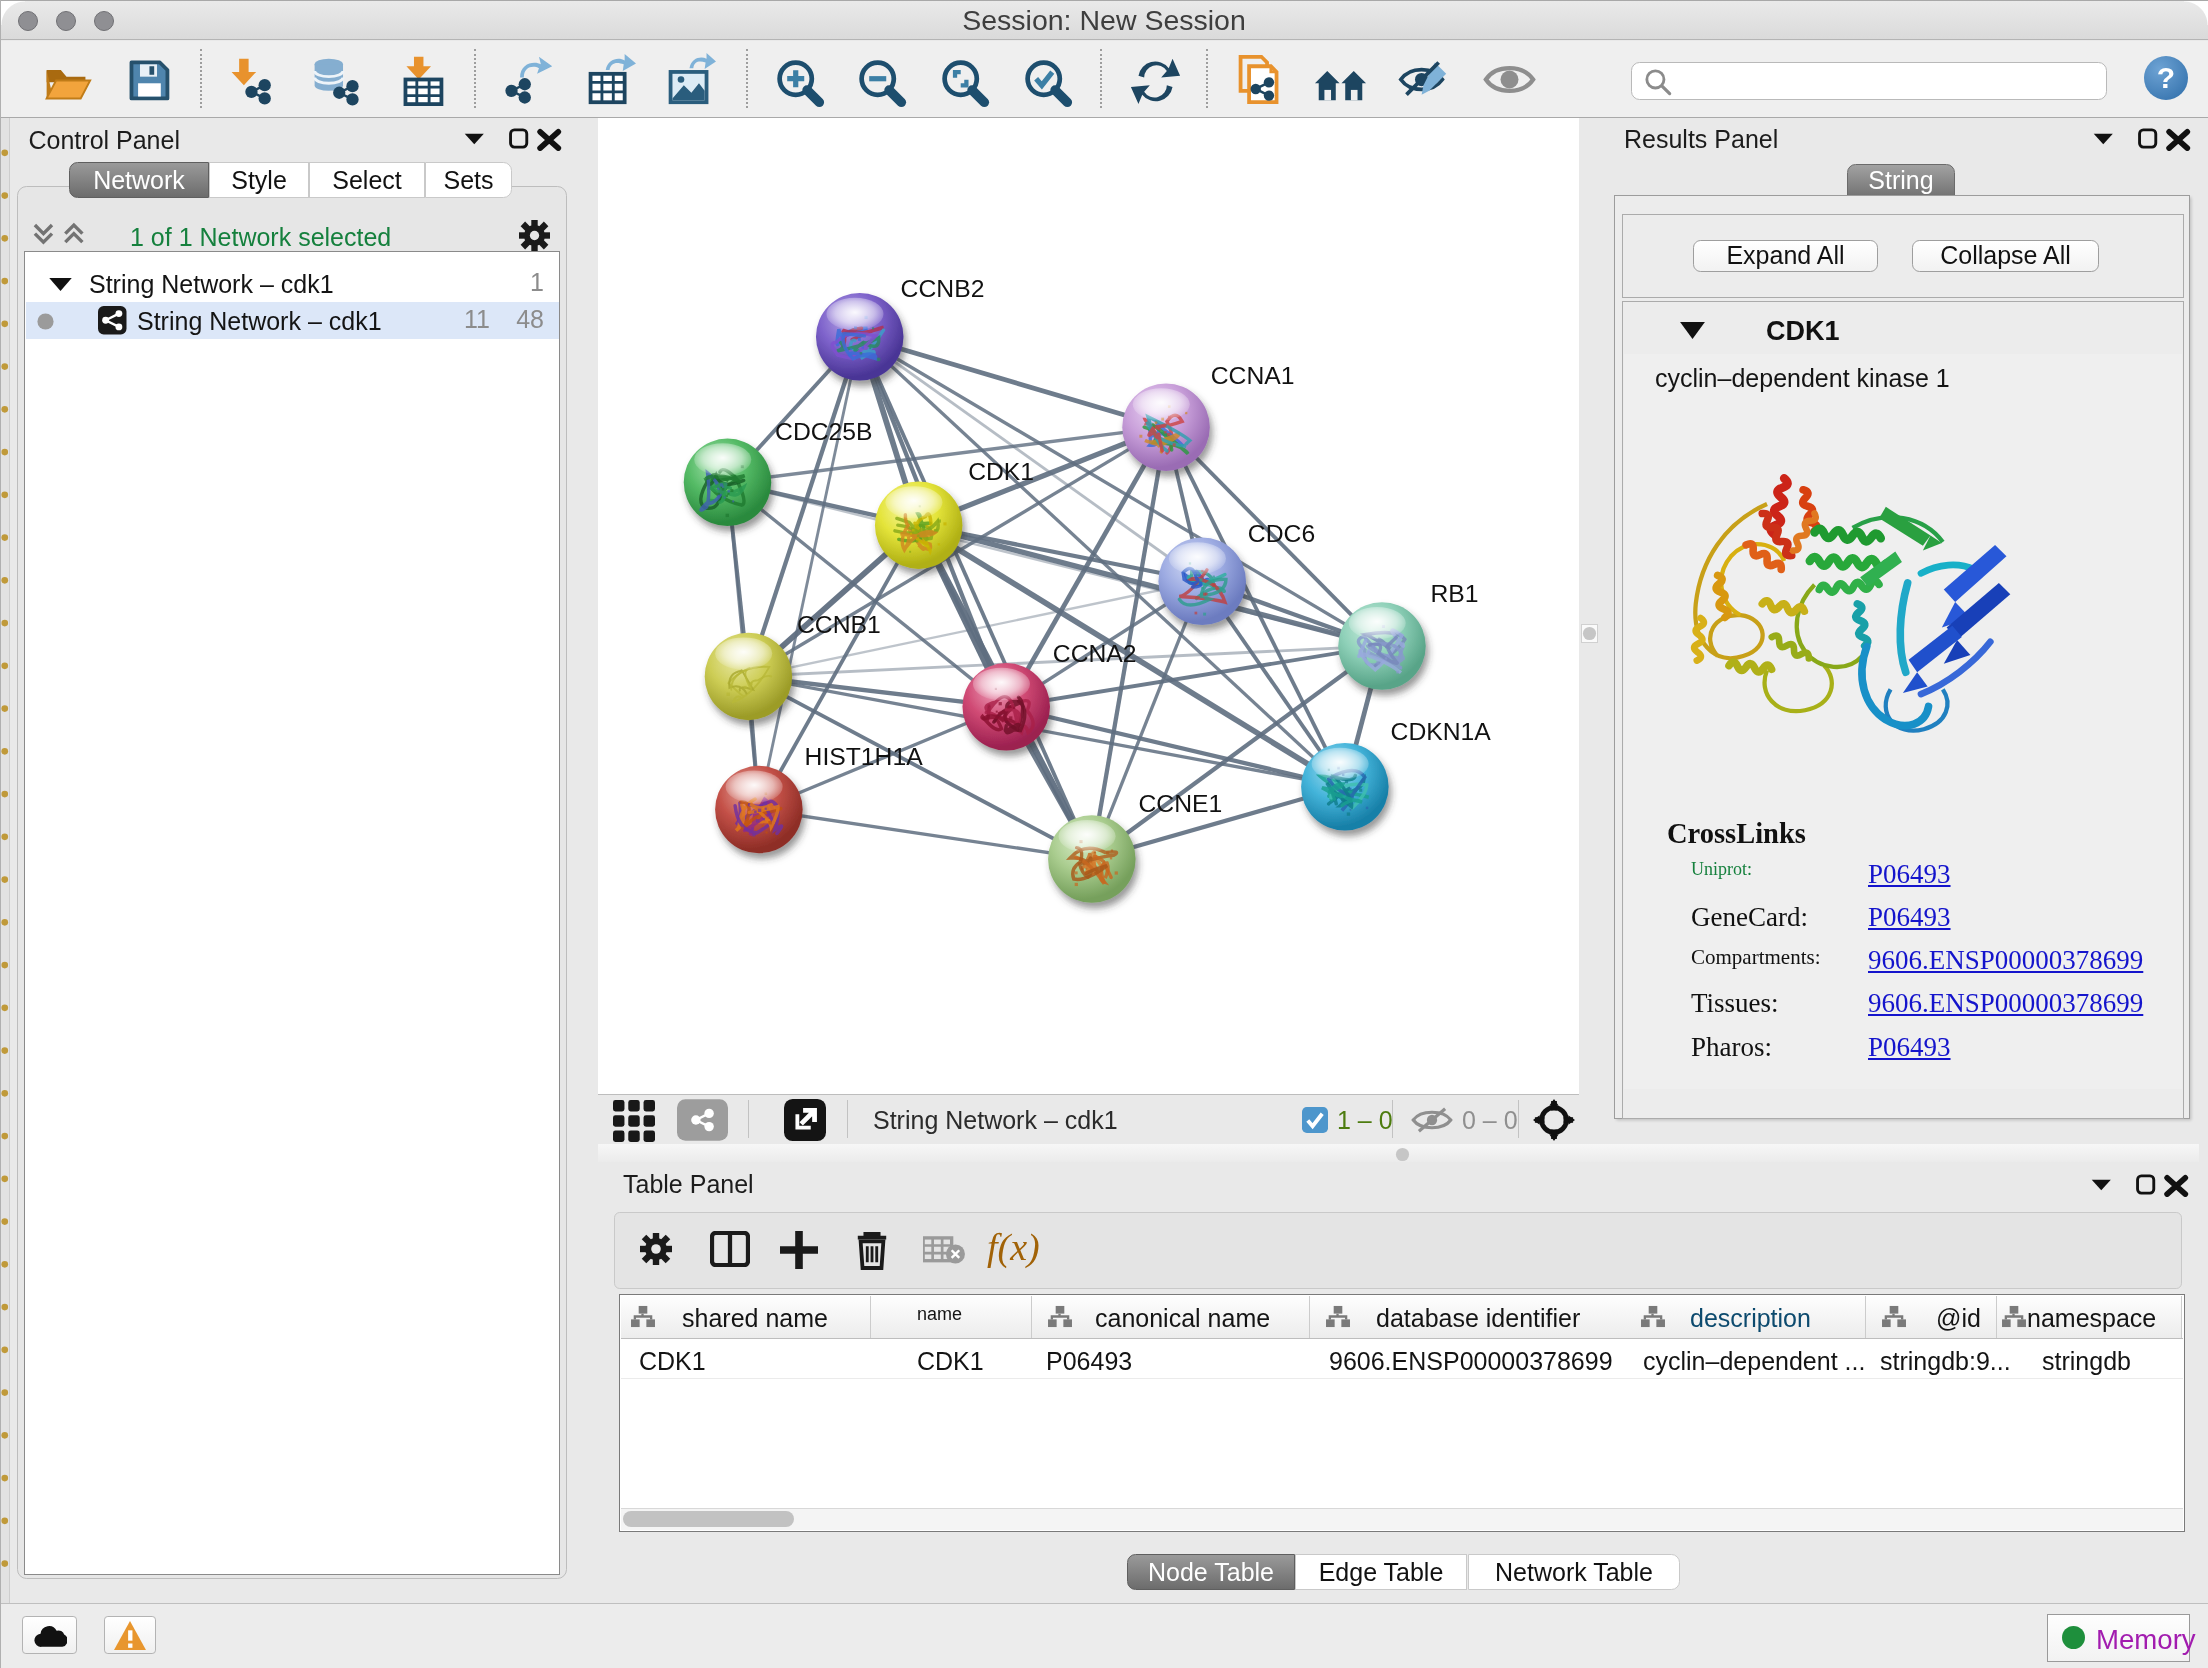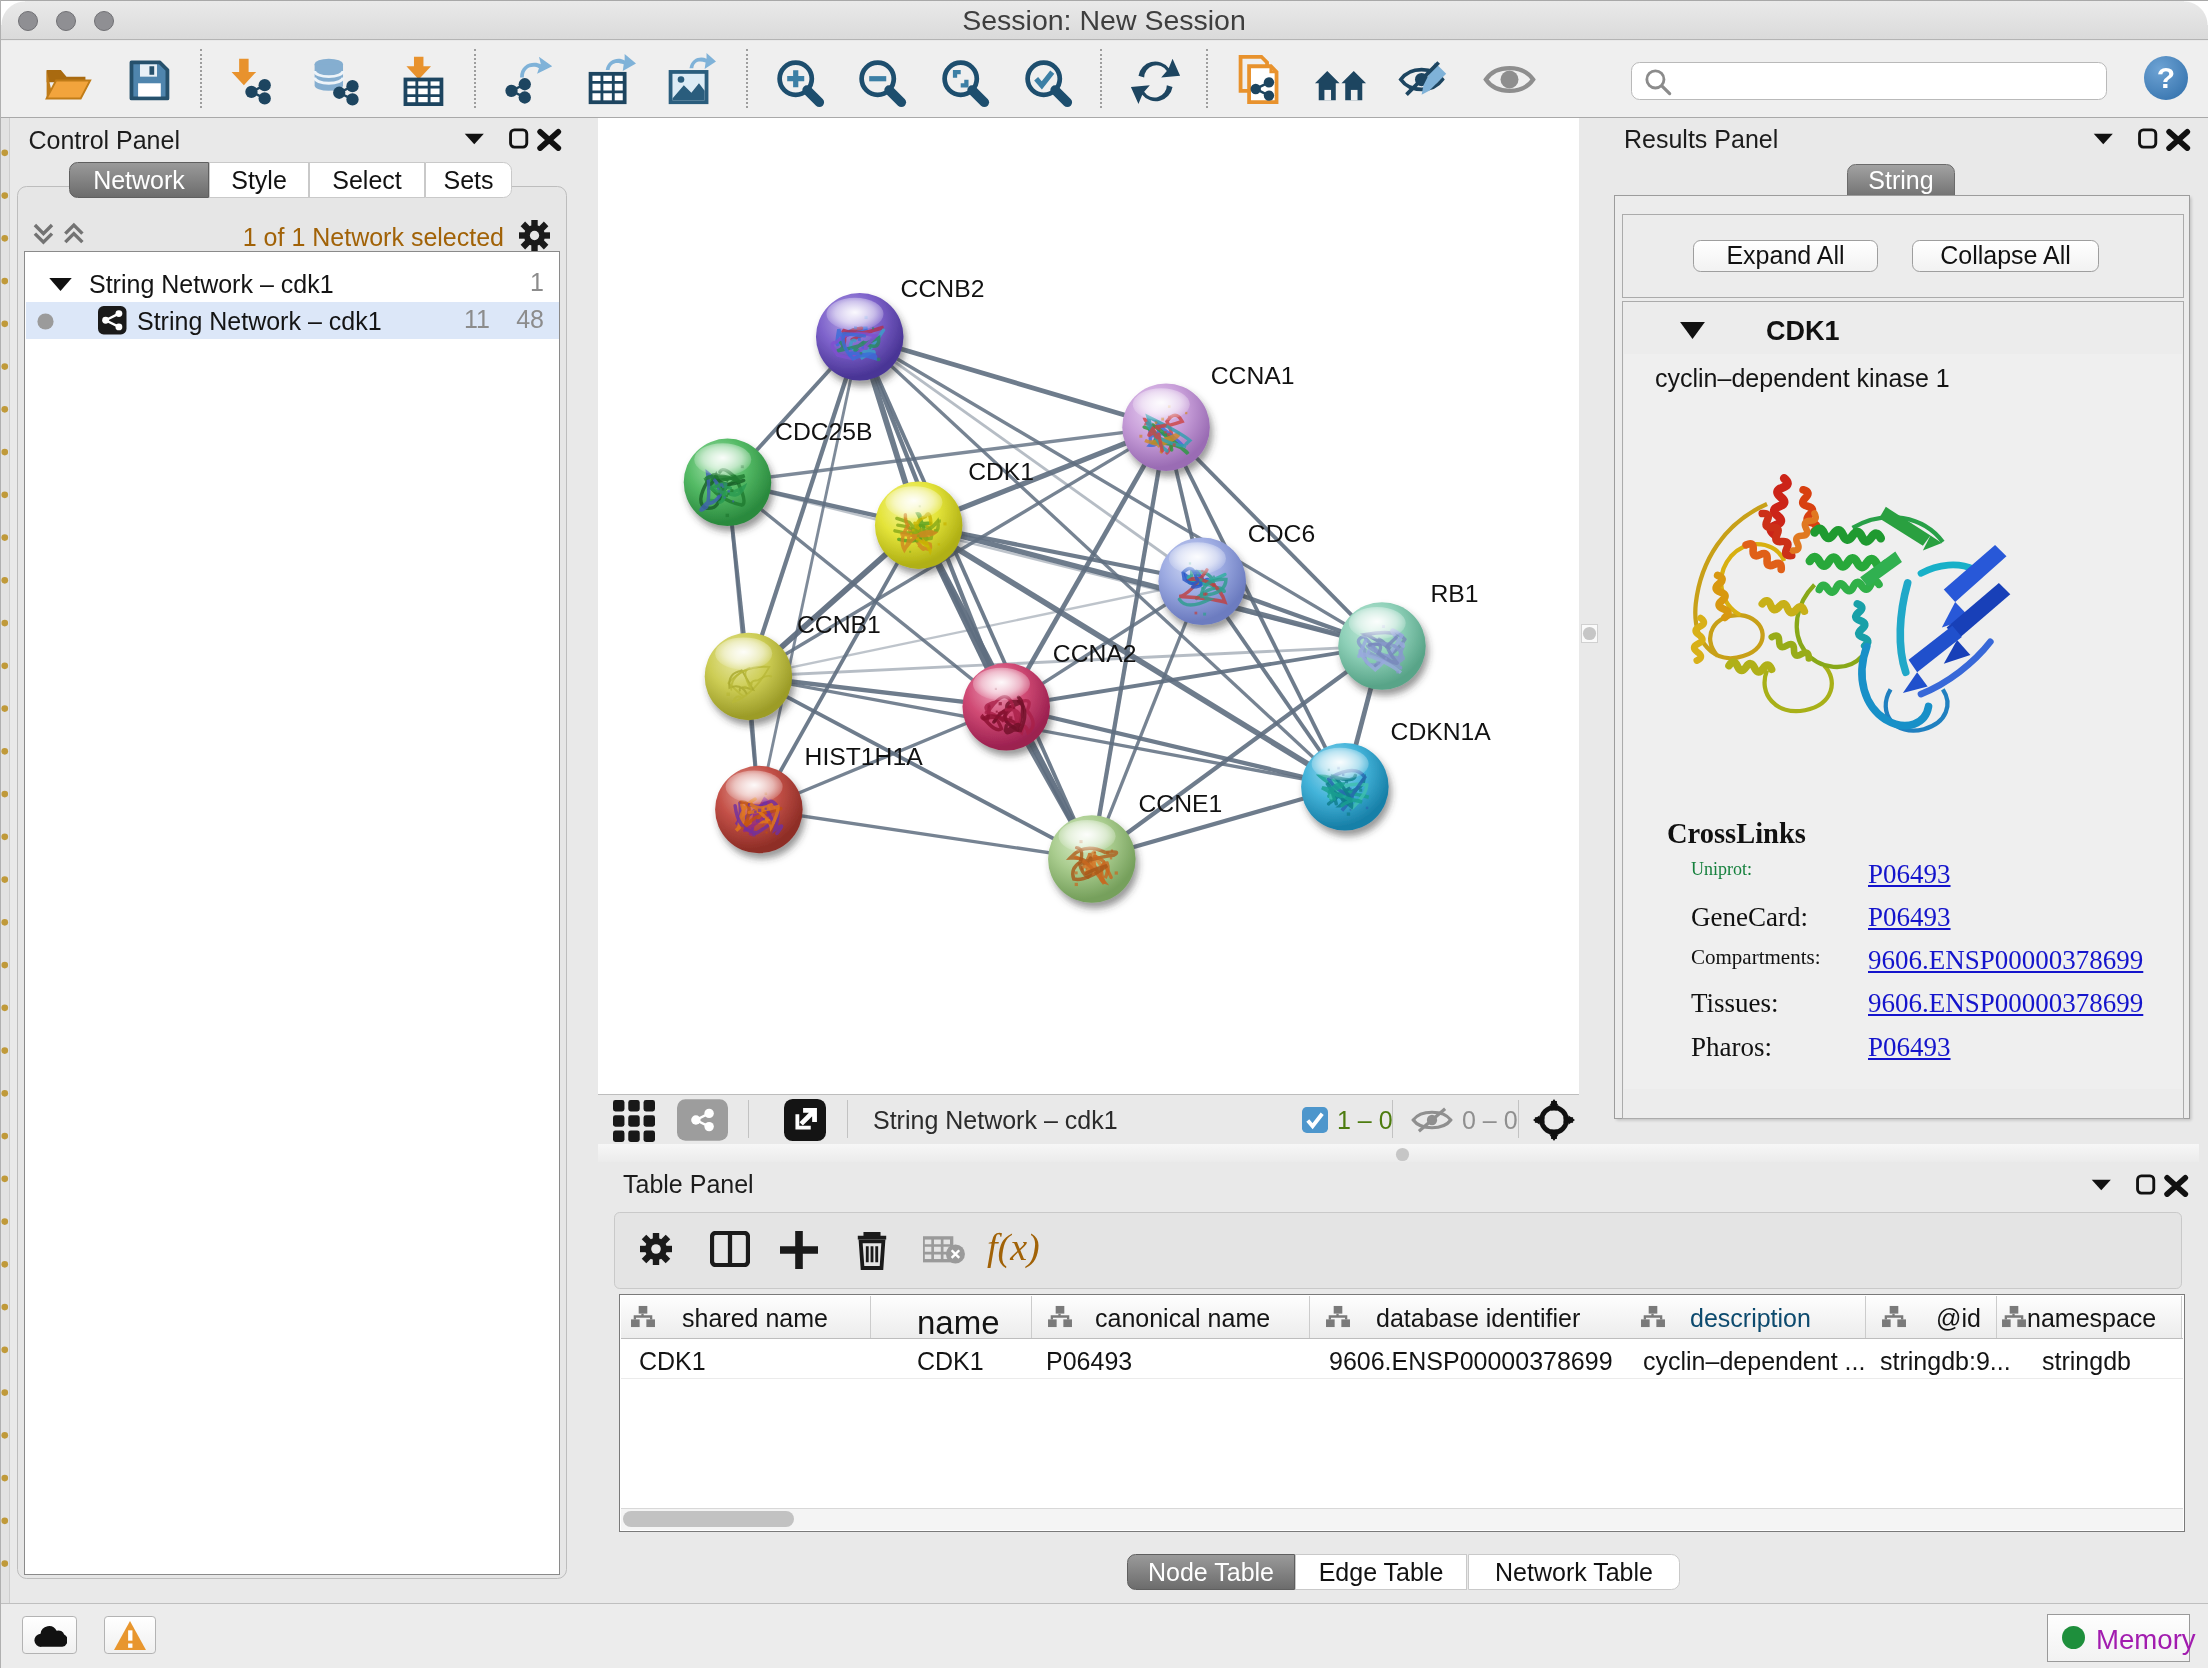--- a/index.html
+++ b/index.html
@@ -200,21 +200,21 @@
   </svg>
 <div class="tab sel" style="left:69px;top:162px;width:140px;line-height:34px;border-radius:8.6px 0 0 8.6px">Network</div>
 <div class="tab" style="left:209px;top:162px;width:100px;line-height:34px;border-radius:0">Style</div>
 <div class="tab" style="left:309px;top:162px;width:116px;line-height:34px;border-radius:0">Select</div>
 <div class="tab" style="left:425px;top:162px;width:87px;line-height:34px;border-radius:0 8.6px 8.6px 0">Sets</div>
 <div class="cp-sub"></div>
 <svg class="abs" style="left:33px;top:222px" width="57" height="27" viewBox="0 0 60 28">
     <path d="M2,3 L11,12 L20,3 M2,12 L11,21 L20,12" fill="none" stroke="#737373" stroke-width="3.6"></path>
     <path d="M34,12 L43,3 L52,12 M34,21 L43,12 L52,21" fill="none" stroke="#737373" stroke-width="3.6"></path>
   </svg>
-<div class="abs" style="left:124px;top:223px;width:380px;text-align:right;font-size:25px;color:#a16207">1 of 1 Network selected</div>
+<div class="abs" style="left:130px;top:223px;width:380px;text-align:left;font-size:25px;color:#15803d">1 of 1 Network selected</div>
 <svg class="abs" style="left:519px;top:220px" width="31" height="31" viewBox="0 0 33 33">
     <rect x="13.1" y="-1" width="6.8" height="10.23" fill="#1a1a1a" transform="rotate(0 16.5 16.5)"></rect>
     <rect x="13.1" y="-1" width="6.8" height="10.23" fill="#1a1a1a" transform="rotate(45 16.5 16.5)"></rect>
     <rect x="13.1" y="-1" width="6.8" height="10.23" fill="#1a1a1a" transform="rotate(90 16.5 16.5)"></rect>
     <rect x="13.1" y="-1" width="6.8" height="10.23" fill="#1a1a1a" transform="rotate(135 16.5 16.5)"></rect>
     <rect x="13.1" y="-1" width="6.8" height="10.23" fill="#1a1a1a" transform="rotate(180 16.5 16.5)"></rect>
     <rect x="13.1" y="-1" width="6.8" height="10.23" fill="#1a1a1a" transform="rotate(225 16.5 16.5)"></rect>
     <rect x="13.1" y="-1" width="6.8" height="10.23" fill="#1a1a1a" transform="rotate(270 16.5 16.5)"></rect>
     <rect x="13.1" y="-1" width="6.8" height="10.23" fill="#1a1a1a" transform="rotate(315 16.5 16.5)"></rect>
     <circle cx="16.5" cy="16.5" r="11.22" fill="#1a1a1a"></circle>
@@ -812,21 +812,21 @@
 <div class="abs tp-table"></div>
 <div class="abs th" style="left:621px;top:1296px;width:250px"></div>
 <div class="abs" style="left:682px;top:1304px;font-size:25px;color:#141414;z-index:3">shared name</div>
 <svg class="abs" style="left:630px;top:1305px" width="26" height="23" viewBox="0 0 27 24">
     <rect x="9" y="1" width="9" height="8" fill="#7a7a7a"></rect>
     <rect x="1" y="15" width="9" height="8" fill="#7a7a7a"></rect>
     <rect x="17" y="15" width="9" height="8" fill="#7a7a7a"></rect>
     <path d="M13,9 V12 M5,15 V12 H22 V15" stroke="#7a7a7a" stroke-width="2.4" fill="none"></path>
   </svg>
 <div class="abs th" style="left:871px;top:1296px;width:161px"></div>
-<div class="abs" style="left:917px;top:1304px;font-size:33px;color:#141414;z-index:3">name</div>
+<div class="abs" style="left:917px;top:1304px;font-size:18px;color:#141414;z-index:3">name</div>
 <div class="abs th" style="left:1032px;top:1296px;width:278px"></div>
 <div class="abs" style="left:1095px;top:1304px;font-size:25px;color:#141414;z-index:3">canonical name</div>
 <svg class="abs" style="left:1047px;top:1305px" width="26" height="23" viewBox="0 0 27 24">
     <rect x="9" y="1" width="9" height="8" fill="#7a7a7a"></rect>
     <rect x="1" y="15" width="9" height="8" fill="#7a7a7a"></rect>
     <rect x="17" y="15" width="9" height="8" fill="#7a7a7a"></rect>
     <path d="M13,9 V12 M5,15 V12 H22 V15" stroke="#7a7a7a" stroke-width="2.4" fill="none"></path>
   </svg>
 <div class="abs th" style="left:1310px;top:1296px;width:315px"></div>
 <div class="abs" style="left:1376px;top:1304px;font-size:25px;color:#141414;z-index:3">database identifier</div>

